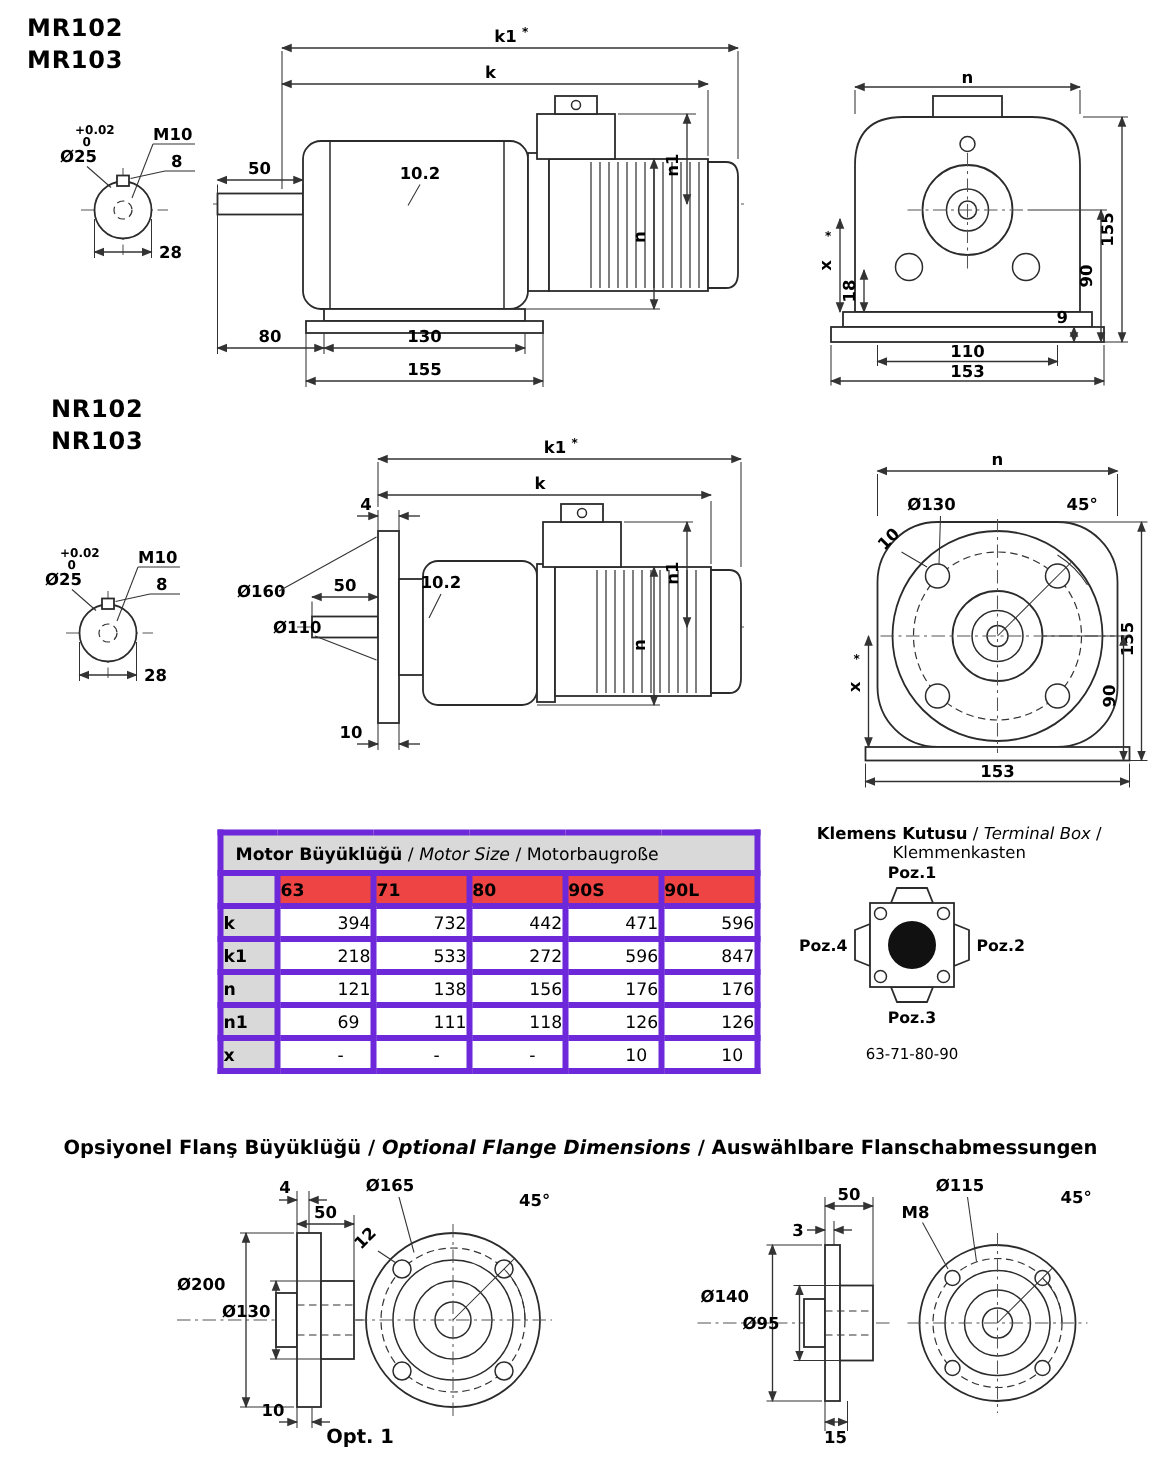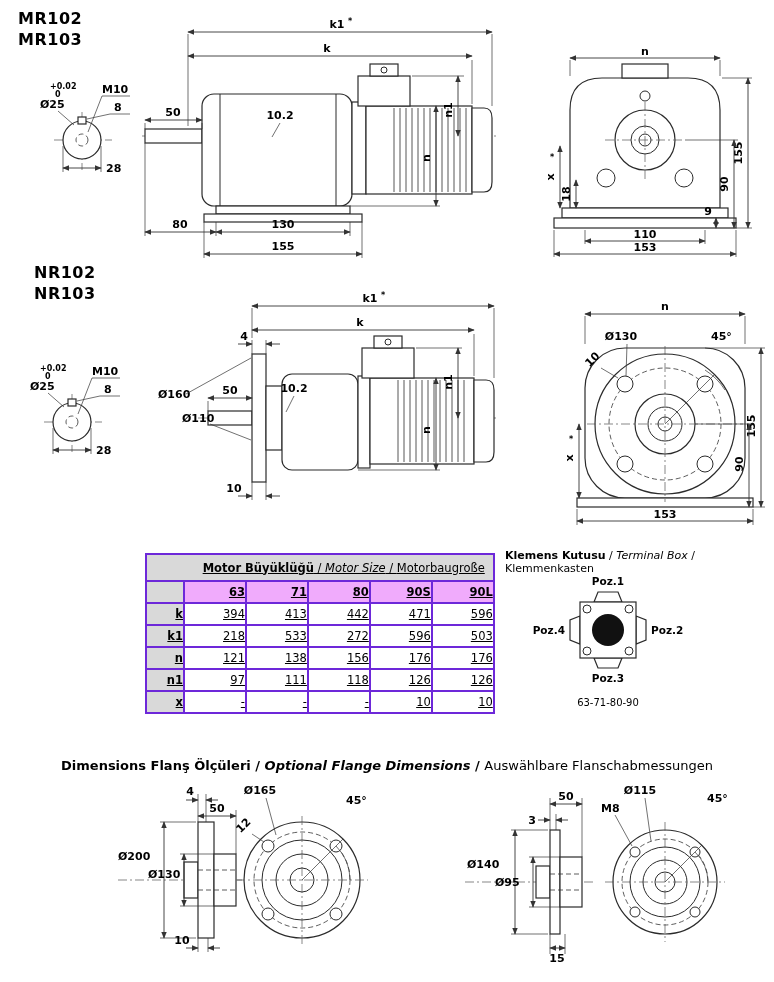--- a/index.html
+++ b/index.html
@@ -17,31 +17,31 @@
   .ol  { fill:#fff; stroke:#2b2b2b; stroke-width:1.2; }
   .sol { fill:#111; stroke:none; }
   .ln  { fill:#fff; stroke:#2b2b2b; stroke-width:1; }
   .nf  { fill:none; stroke:#2b2b2b; stroke-width:1; }
   .fin { stroke:#2b2b2b; stroke-width:0.8; }
   .dim { stroke:#333; stroke-width:0.9; fill:none; }
   .ext { stroke:#333; stroke-width:0.7; fill:none; }
   .cl  { stroke:#555; stroke-width:0.7; stroke-dasharray:9 3 2 3; fill:none; }
   .dash{ stroke:#333; stroke-width:0.8; stroke-dasharray:5 3; fill:none; }
   .spec-table { border-collapse:collapse; font-size:11.5px; }
-  .spec-table td { border:2px solid #6d28d9; text-align:right; vertical-align:middle;text-decoration:underline; }
+  .spec-table td { border:4px solid #6d28d9; text-align:left; vertical-align:middle; }
   .title-cell { background:#d9d9d9; height:27px; padding:0 8px; font-size:11.5px; }
-  .colh { background:#f0abfc; font-weight:bold; width:48px; height:22px; }
+  .colh { background:#ef4444; font-weight:bold; width:48px; height:22px; }
   .corner { background:#d9d9d9; width:38px; }
   .rowh { background:#d9d9d9; font-weight:bold; width:38px; height:22px; }
   .val  { width:48px; background:#fff;padding-left:38px; }
   .mixed-title { font-size:11px; }
   .mixed-title b { font-weight:bold; }
   .flange-heading { width:774px; text-align:center; font-size:13px; font-weight:bold; }
   .flange-heading i { font-weight:bold; font-style:italic; }
-  .flange-heading .de { font-weight:normal; }
+  .flange-heading .de { font-weight:bold; }
   .opt-label { font-size:13px; font-weight:bold; text-align:center; }
 </style>
 </head>
 <body>
 
 <div id="page">
 
   <div class="abs model-title" style="left:18px; top:8px;">
     <div>MR102</div>
     <div>MR103</div>
@@ -374,61 +374,61 @@
       <td class="corner"></td>
       <td class="colh">63</td>
       <td class="colh">71</td>
       <td class="colh">80</td>
       <td class="colh">90S</td>
       <td class="colh">90L</td>
     </tr>
     <tr>
       <td class="rowh">k</td>
       <td class="val">394</td>
-      <td class="val">413</td>
+      <td class="val">732</td>
       <td class="val">442</td>
       <td class="val">471</td>
       <td class="val">596</td>
     </tr>
     <tr>
       <td class="rowh">k1</td>
       <td class="val">218</td>
       <td class="val">533</td>
       <td class="val">272</td>
       <td class="val">596</td>
-      <td class="val">503</td>
+      <td class="val">847</td>
     </tr>
     <tr>
       <td class="rowh">n</td>
       <td class="val">121</td>
       <td class="val">138</td>
       <td class="val">156</td>
       <td class="val">176</td>
       <td class="val">176</td>
     </tr>
     <tr>
       <td class="rowh">n1</td>
-      <td class="val">97</td>
+      <td class="val">69</td>
       <td class="val">111</td>
       <td class="val">118</td>
       <td class="val">126</td>
       <td class="val">126</td>
     </tr>
     <tr>
       <td class="rowh">x</td>
       <td class="val">-</td>
       <td class="val">-</td>
       <td class="val">-</td>
       <td class="val">10</td>
       <td class="val">10</td>
     </tr>
   </tbody>
     </table>
 
-  <div class="abs mixed-title" style="left:505px; top:549px;">
+  <div class="abs mixed-title" style="left:505px; top:549px;text-align:center;">
     <b>Klemens Kutusu</b><span> / </span><i>Terminal Box</i><span> / </span><span>Klemmenkasten</span>
   </div>
 
   <svg class="abs" style="left:515px; top:572px;" width="190" height="145">
     <g>
       <path class="ol" d="M79,30 L83,20 L103,20 L107,30 Z"></path>
       <path class="ol" d="M79,86 L83,96 L103,96 L107,86 Z"></path>
       <path class="ol" d="M65,44 L55,48 L55,68 L65,72 Z"></path>
       <path class="ol" d="M121,44 L131,48 L131,68 L121,72 Z"></path>
       <rect class="ol" x="65" y="30" width="56" height="56"></rect>
@@ -439,21 +439,21 @@
       <circle class="sol" cx="93" cy="58" r="16"></circle>
     </g>
     <text class="poz" x="93" y="13" text-anchor="middle">Poz.1</text>
     <text class="poz" x="136" y="62">Poz.2</text>
     <text class="poz" x="50" y="62" text-anchor="end">Poz.4</text>
     <text class="poz" x="93" y="110" text-anchor="middle">Poz.3</text>
     <text class="tn" x="93" y="134" text-anchor="middle">63-71-80-90</text>
   </svg>
 
   <div class="abs flange-heading" style="left:0; top:758px;">
-    <span>Dimensions Flanş Ölçüleri</span><span> / </span><i>Optional Flange Dimensions</i><span> / </span><span class="de">Auswählbare Flanschabmessungen</span>
+    <span>Opsiyonel Flanş Büyüklüğü</span><span> / </span><i>Optional Flange Dimensions</i><span> / </span><span class="de">Auswählbare Flanschabmessungen</span>
   </div>
 
   <svg class="abs" style="left:110px; top:782px;" width="260" height="175">
     <defs>
         <marker id="a7" viewBox="0 0 10 10" refX="9" refY="5" markerWidth="8" markerHeight="8" orient="auto-start-reverse">
           <path d="M0,1 L10,5 L0,9 z" fill="#333"></path>
         </marker>
       </defs>
     <line class="cl" x1="8" y1="98" x2="132" y2="98"></line>
     <g>
@@ -502,20 +502,21 @@
     </g>
     <g>
       <text class="t" x="150" y="12" text-anchor="middle">Ø165</text>
       <line class="ext" x1="156" y1="16" x2="166" y2="53"></line>
       <text class="t" x="236" y="22">45°</text>
       <path class="ext" d="M226,64 A48,48 0 0 1 240,98"></path>
       <text class="t" x="136" y="46" text-anchor="middle" transform="rotate(-45 136 46)">12</text>
       <line class="ext" x1="142" y1="52" x2="154" y2="60"></line>
     </g>
   </svg>
+  <div class="abs opt-label" style="left:110px; top:951px; width:260px;">Opt. 1</div>
 
   <svg class="abs" style="left:455px; top:782px;" width="280" height="185">
     <defs>
         <marker id="a8" viewBox="0 0 10 10" refX="9" refY="5" markerWidth="8" markerHeight="8" orient="auto-start-reverse">
           <path d="M0,1 L10,5 L0,9 z" fill="#333"></path>
         </marker>
       </defs>
     <line class="cl" x1="10" y1="100" x2="140" y2="100"></line>
     <g>
       <rect class="ol" x="81" y="84" width="14" height="32"></rect>

